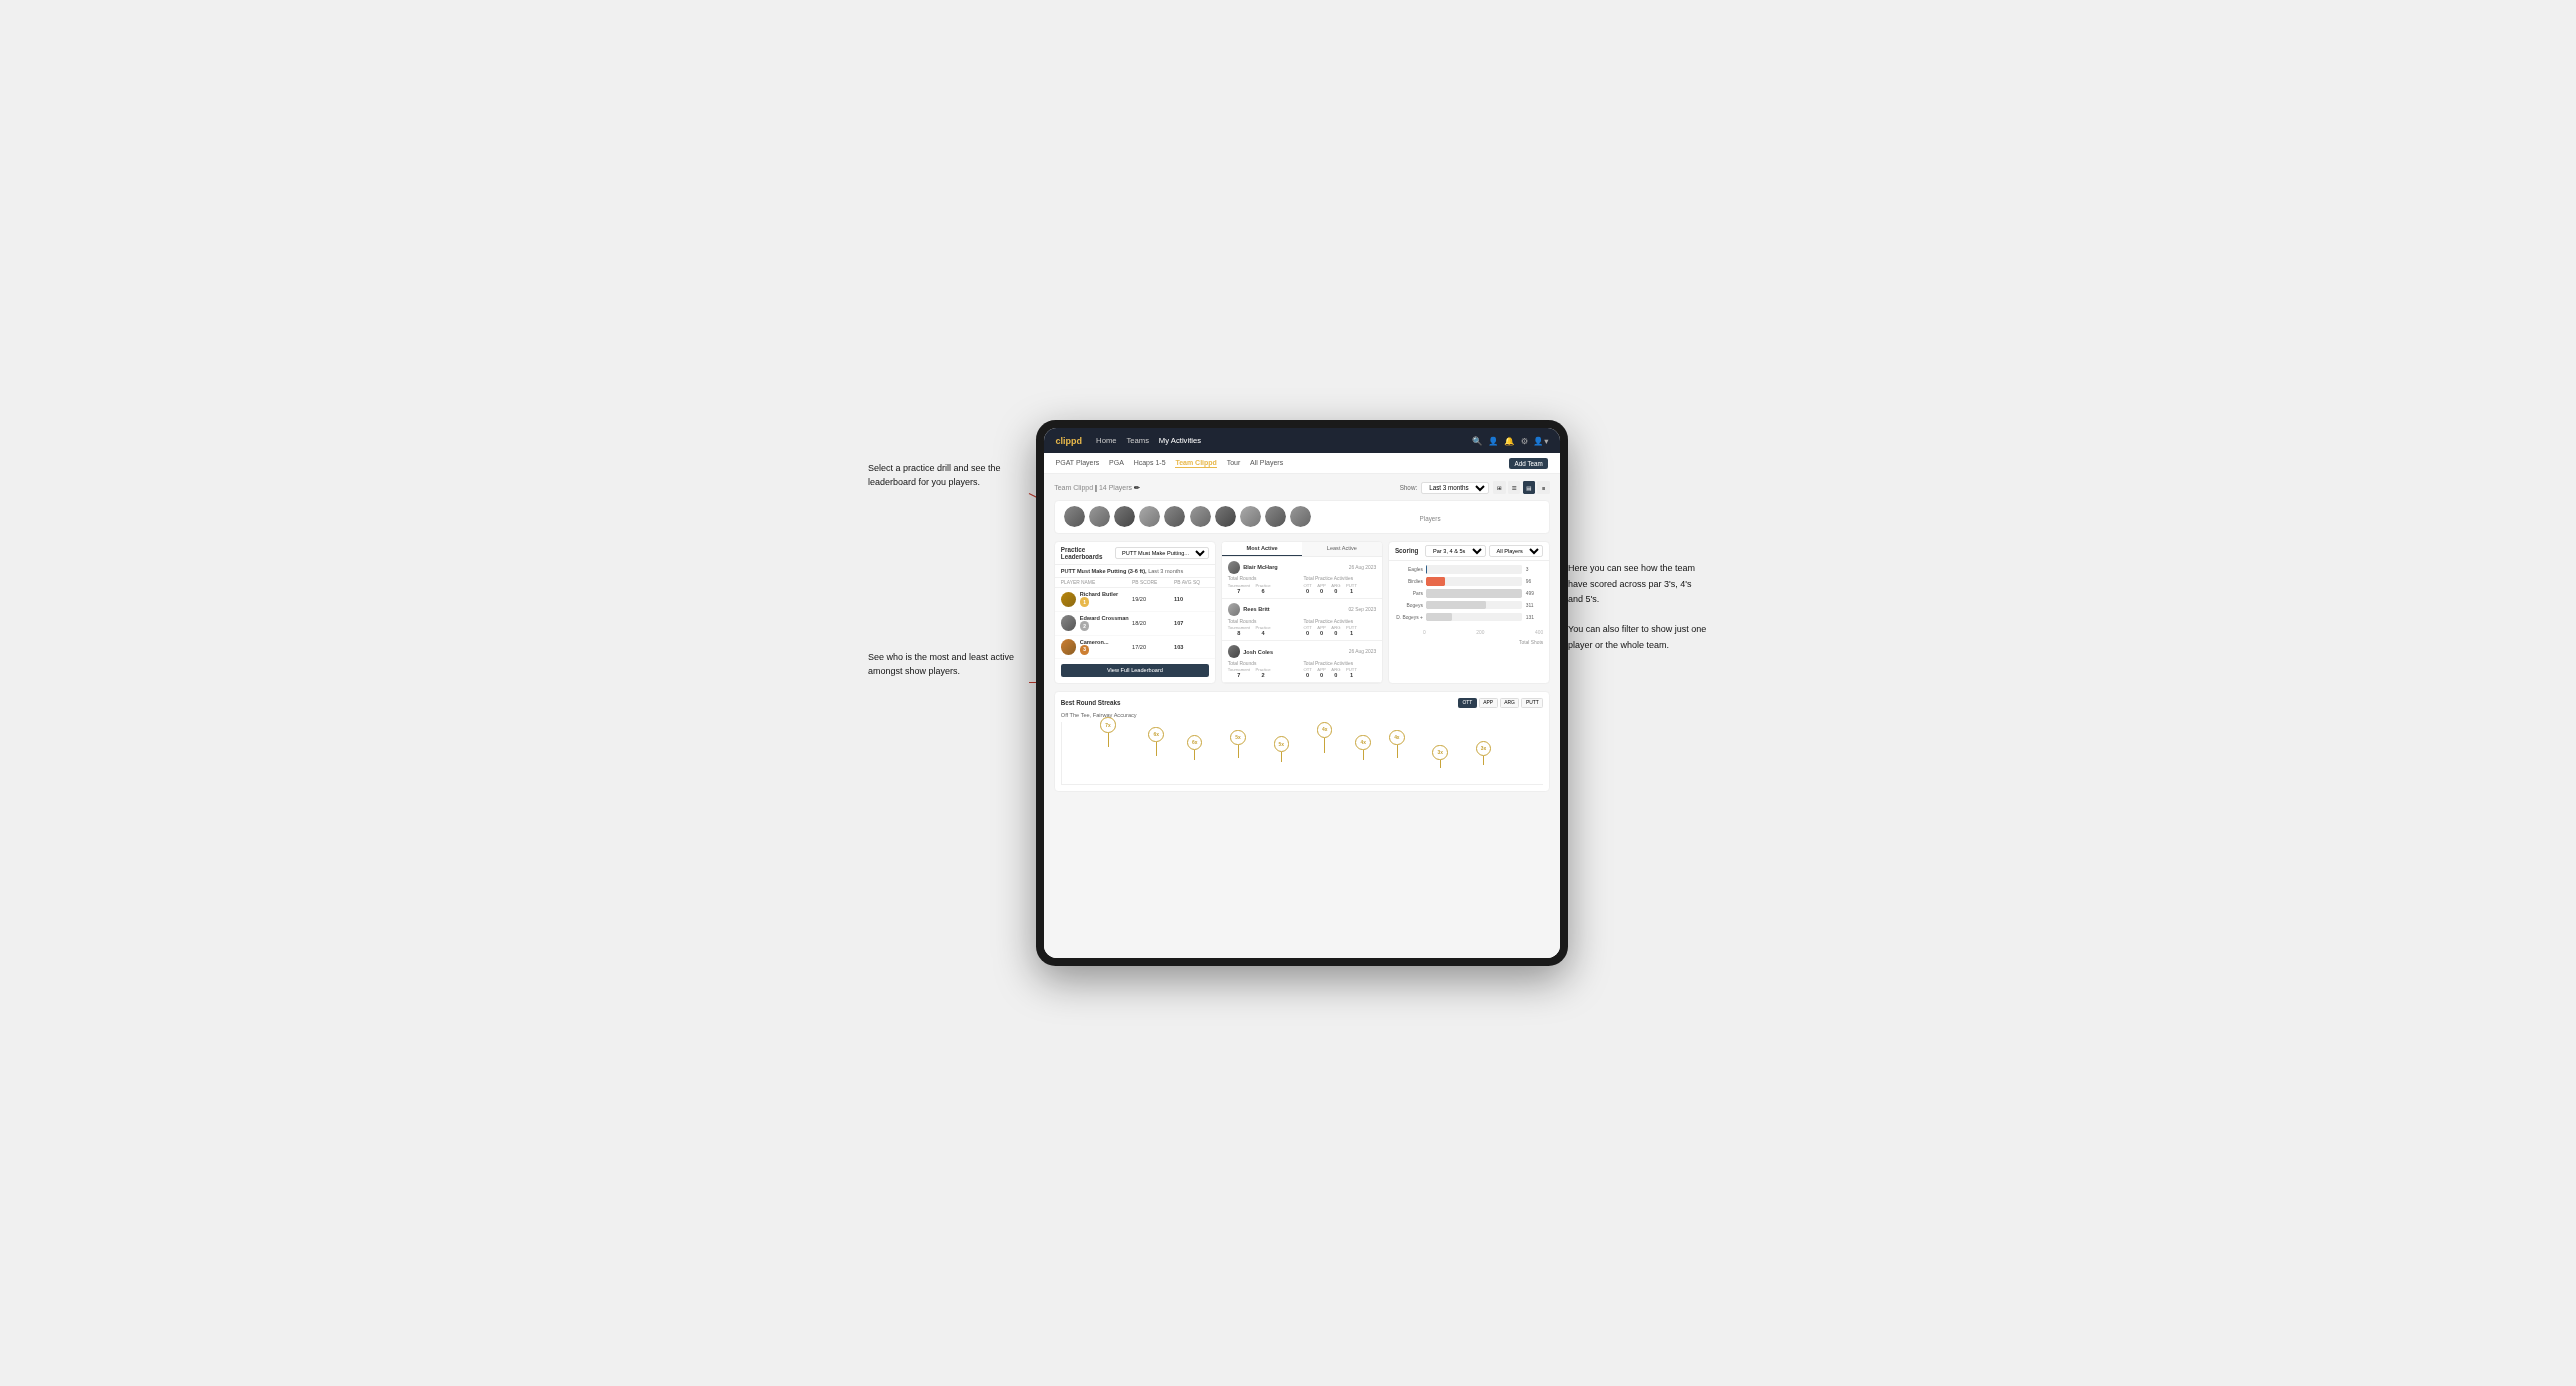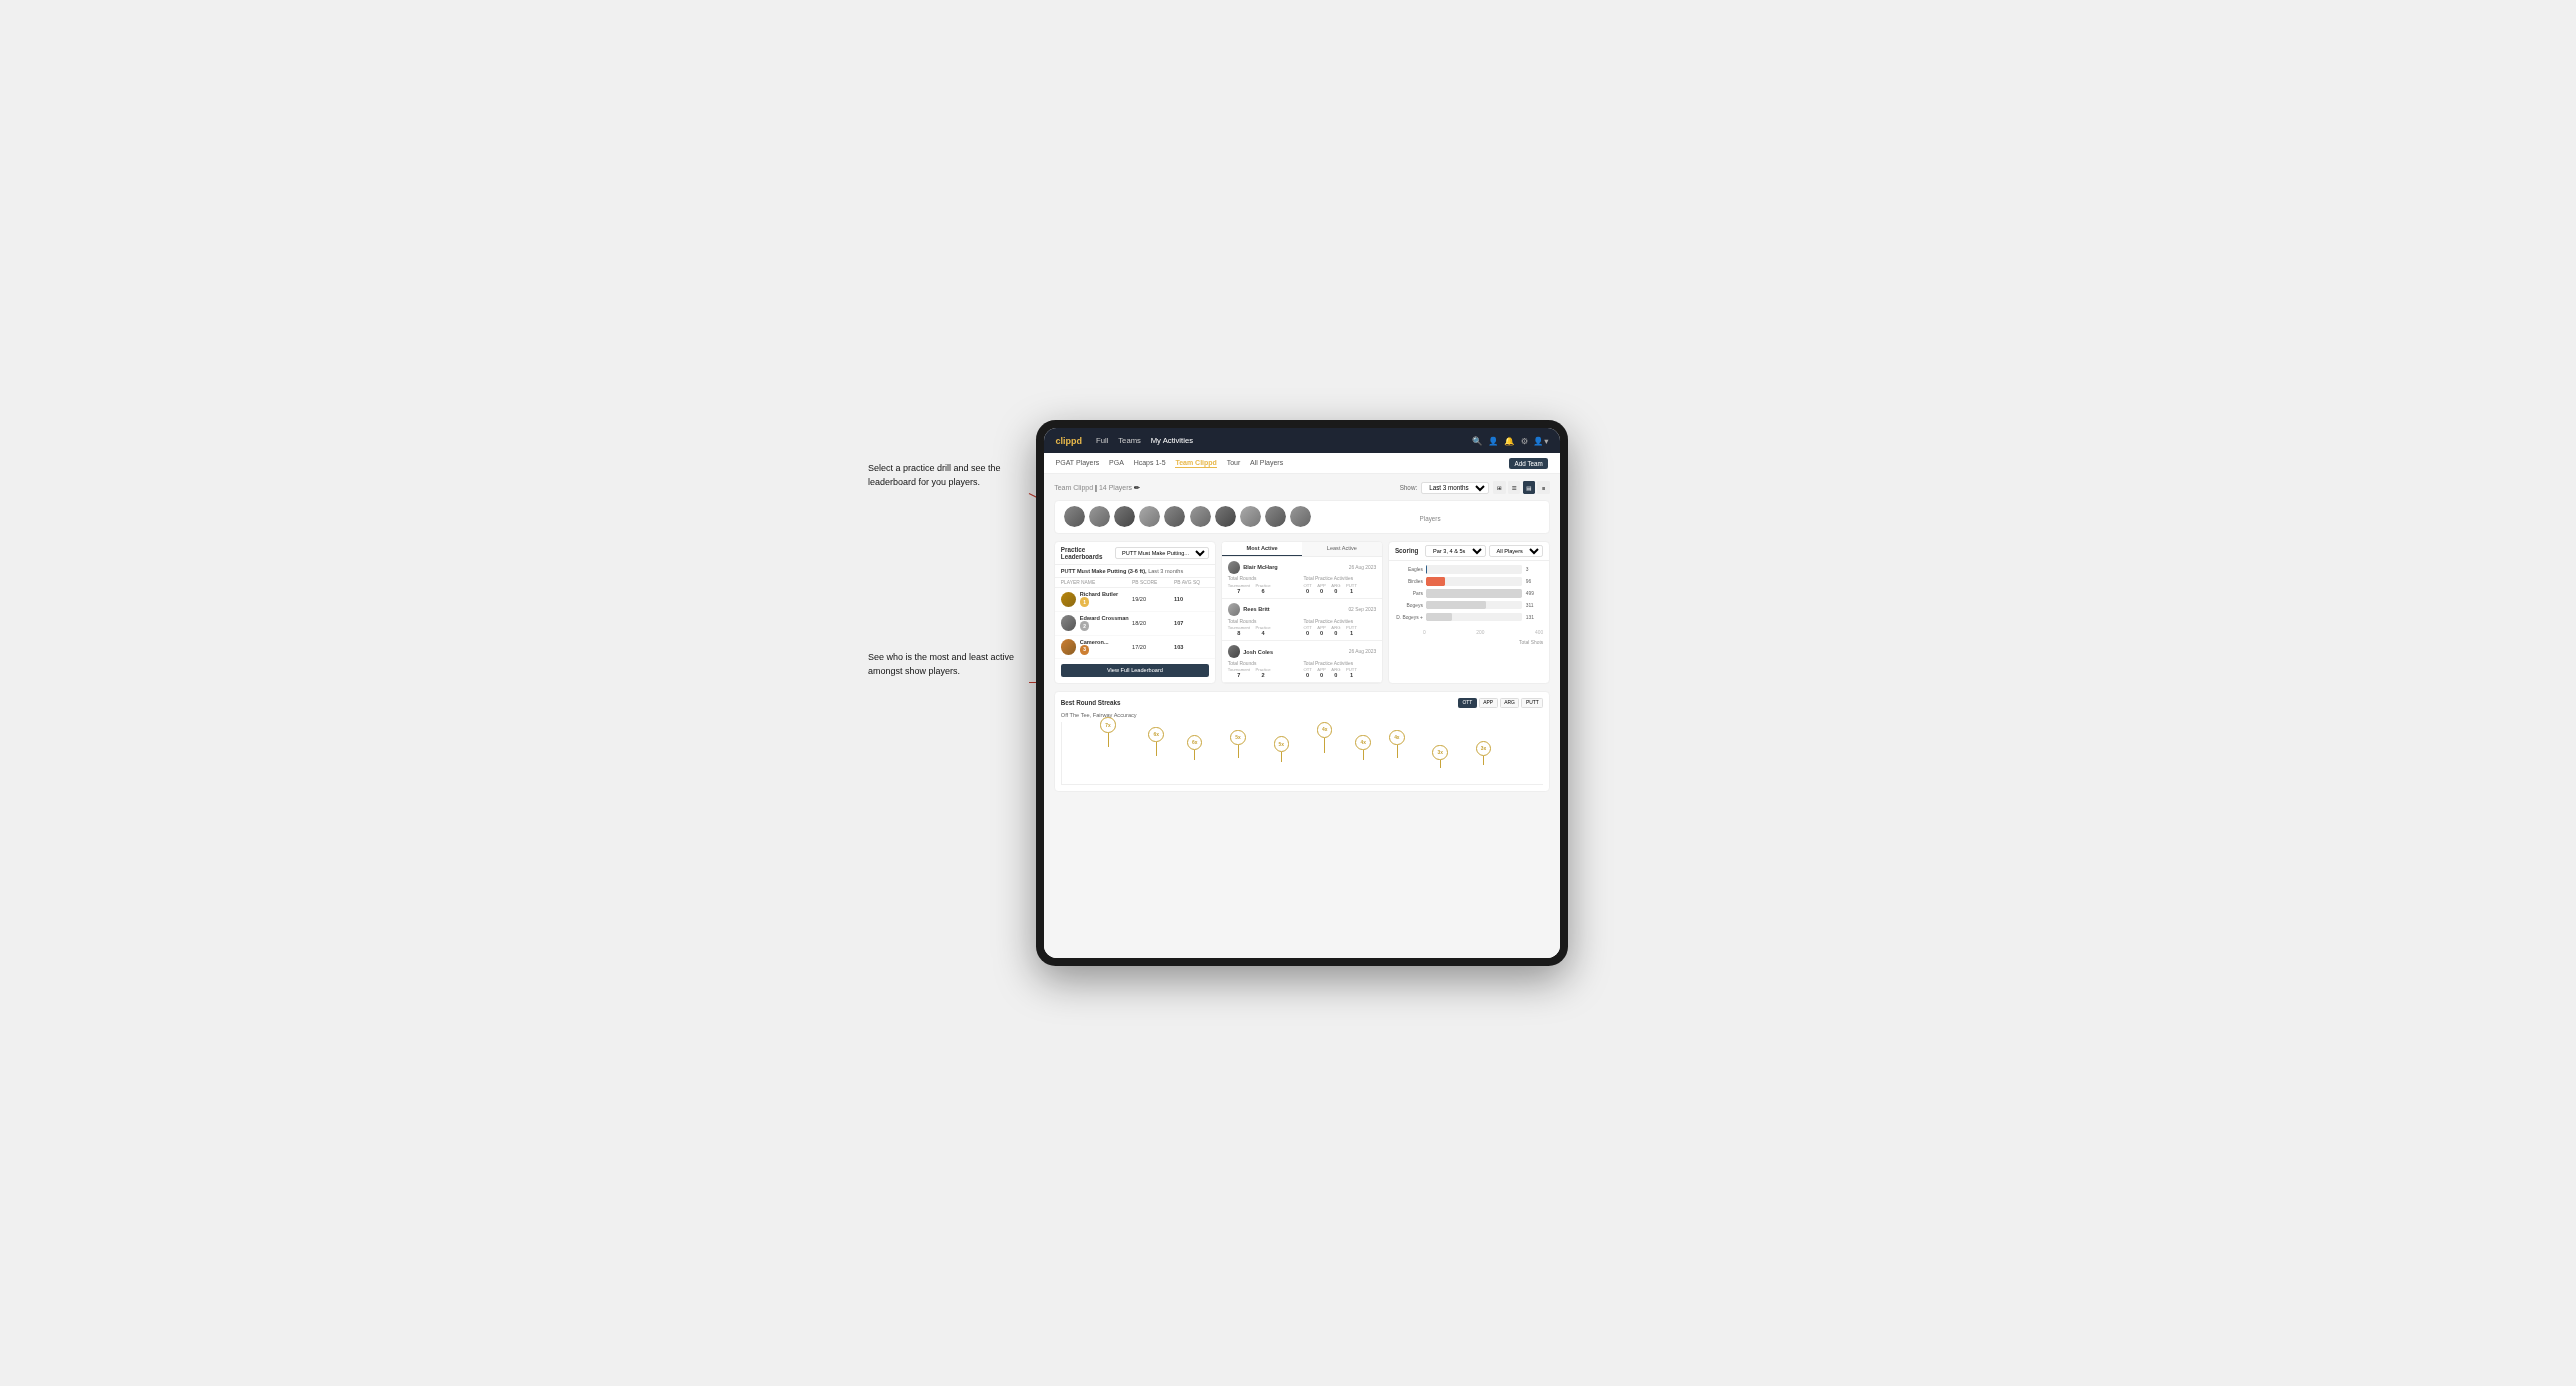--- a/index.html
+++ b/index.html
@@ -466,20 +466,25 @@
 
 <div class="page-wrapper">
 
   <div class="annotation-left-top">
     <span>Select a practice drill and see the leaderboard for you players.</span>
   </div>
   <div class="annotation-left-bottom">
     <span>See who is the most and least active amongst show players.</span>
   </div>
 
+  <div class="annotation-right" style="white-space: pre-line;">
+    <span>Here you can see how the team have scored across par 3's, 4's and 5's.
+
+You can also filter to show just one player or the whole team.</span>
+  </div>
 
   <svg class="arrow-svg" xmlns="http://www.w3.org/2000/svg" viewBox="0 0 1200 860" width="840" height="602">
 
     <line x1="230" y1="145" x2="490" y2="275" stroke="#c0392b" stroke-width="1.5" marker-end="url(#arrowhead)"></line>
 
     <line x1="230" y1="415" x2="500" y2="415" stroke="#c0392b" stroke-width="1.5" marker-end="url(#arrowhead)"></line>
 
     <line x1="990" y1="295" x2="960" y2="295" stroke="#c0392b" stroke-width="1.5" marker-end="url(#arrowhead2)"></line>
     <defs>
       <marker id="arrowhead" markerWidth="8" markerHeight="8" refX="6" refY="3" orient="auto">
@@ -490,21 +495,21 @@
       </marker>
     </defs>
   </svg>
 
   <div class="tablet-frame">
     <div class="tablet-screen">
 
       <div class="navbar">
         <div class="navbar-brand">clippd</div>
         <div class="navbar-links">
-          <a class="navbar-link">Full</a>
+          <a class="navbar-link">Home</a>
           <a class="navbar-link">Teams</a>
           <a class="navbar-link active">My Activities</a>
         </div>
         <div class="navbar-icons">
           <span class="navbar-icon">🔍</span>
           <span class="navbar-icon">👤</span>
           <span class="navbar-icon">🔔</span>
           <span class="navbar-icon">⚙</span>
           <span class="navbar-icon">👤▾</span>
         </div>

